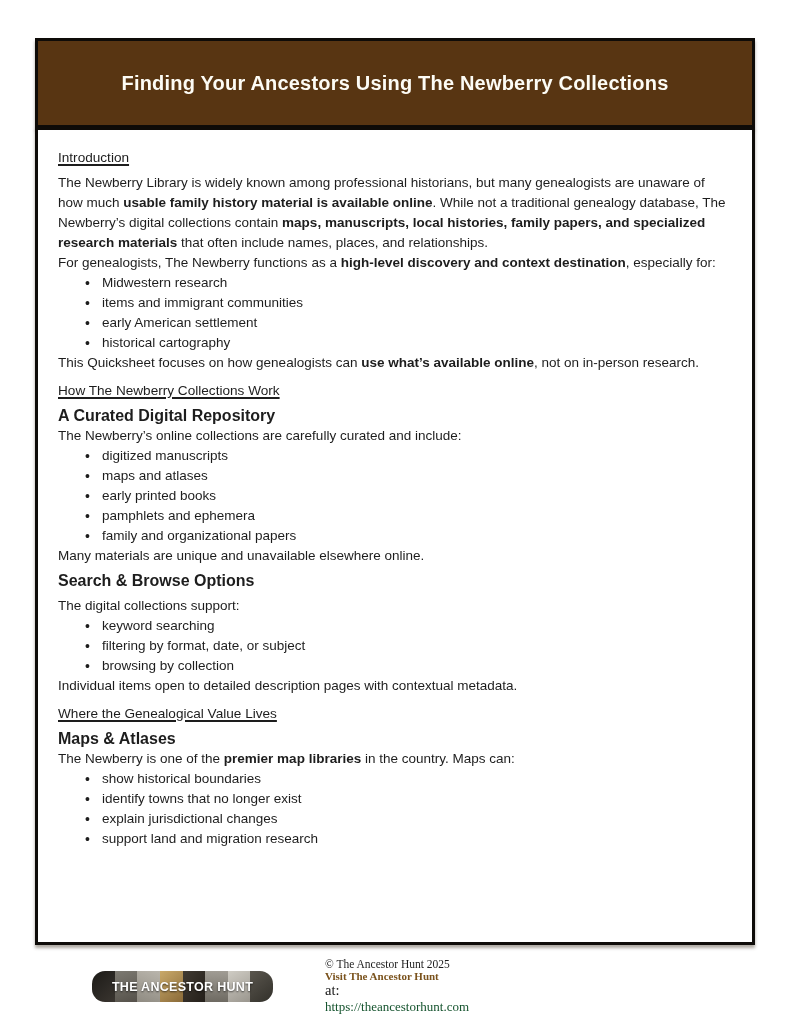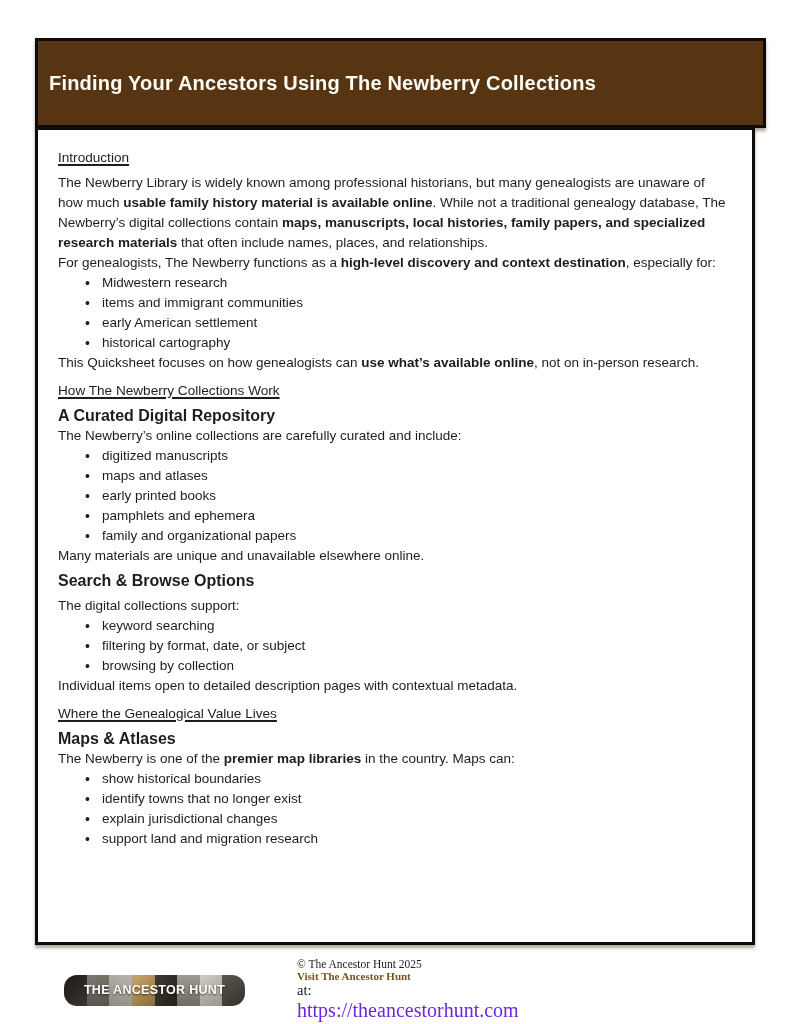--- a/index.html
+++ b/index.html
@@ -2,60 +2,60 @@
 <html><head>
 <meta charset="utf-8">
 <style>
   html,body{margin:0;padding:0;background:#ffffff;}
   .page{position:relative;width:791px;height:1024px;background:#ffffff;overflow:hidden;
         font-family:"Liberation Sans",sans-serif;color:#1d1d1d;}
 
   
   .title-band{position:absolute;left:35px;top:38px;width:714px;height:84px;
               background:#583512;border:3px solid #0e0b08;
-              display:flex;align-items:center;justify-content:flex-start;
-              box-shadow:0 3px 3px rgba(70,60,45,.45);padding-left:11px;}
+              display:flex;align-items:center;justify-content:center;
+              box-shadow:0 3px 3px rgba(70,60,45,.45);}
   .title-band h1{margin:0;font-size:20px;font-weight:bold;color:#fdfcf5;letter-spacing:.2px;}
 
   
   .content-box{position:absolute;left:35px;top:127px;width:674px;height:776px;
                background:#ffffff;border:3px solid #0e0b08;padding:18px 20px;
                box-shadow:0 3px 3px rgba(70,60,45,.45);}
   .content-box p{margin:0;font-size:13.5px;line-height:20px;}
   .content-box b{font-weight:bold;}
   h2.sec{font-size:13.6px;font-weight:normal;margin:8px 0 5px;line-height:20px;
          text-decoration:underline;text-decoration-thickness:1.5px;text-underline-offset:2px;}
   h2.sec.first{margin-top:0;}
   h3.sub{font-size:16px;font-weight:bold;margin:5px 0 0;line-height:20px;}
   .gap-top{margin-top:5px !important;}
   ul.blist{margin:0;padding:0;list-style:none;}
   ul.blist li{position:relative;padding-left:44px;font-size:13.5px;line-height:20px;}
   ul.blist li::before{content:"•";position:absolute;left:27px;top:0;font-size:14px;}
 
   
   .footer{position:absolute;left:0;top:958px;width:791px;display:flex;align-items:center;}
-  .logo{position:relative;margin-left:64px;width:181px;height:31px;display:flex;overflow:hidden;border-radius:13px;}
+  .logo{position:relative;margin-left:92px;width:181px;height:31px;display:flex;overflow:hidden;border-radius:13px;}
   .logo .tile{flex:1;}
   .t1{background:linear-gradient(135deg,#1c1a17,#3a3530);}
   .t2{background:linear-gradient(160deg,#7d7a72,#55514a);}
   .t3{background:linear-gradient(200deg,#b9b5ac,#8f8b82);}
   .t4{background:linear-gradient(140deg,#c9a96a,#8a6a38);}
   .t5{background:linear-gradient(120deg,#403a32,#241f1a);}
   .t6{background:linear-gradient(180deg,#a09c94,#6e6a62);}
   .t7{background:linear-gradient(150deg,#cfccc4,#9a968e);}
   .t8{background:linear-gradient(140deg,#5a564e,#32302a);}
   .logo-text{position:absolute;inset:0;display:flex;align-items:center;justify-content:center;
              color:#ffffff;font-weight:bold;font-size:12.5px;letter-spacing:.3px;white-space:nowrap;
              text-shadow:0 1px 2px rgba(0,0,0,.65);}
   .footer-line{margin-left:40px;font-family:"Liberation Serif",serif;display:flex;
                align-items:baseline;white-space:nowrap;flex-direction:column;}
   .copyright{font-size:11.5px;color:#1c1c1c;}
   .visit{font-size:11px;font-weight:bold;color:#7a521c;margin-left:12px;}
   .at{font-size:14.5px;color:#141414;margin-left:6px;}
-  .url{font-size:20px;color:#6d28d9;margin-left:10px;text-decoration:none;cursor:pointer;}
+  .url{font-size:13px;color:#14532d;margin-left:10px;text-decoration:none;cursor:pointer;}
 </style>
 </head>
 <body>
 
 <div class="page">
 
   <header class="title-band">
     <h1>Finding Your Ancestors Using The Newberry Collections</h1>
   </header>
 

